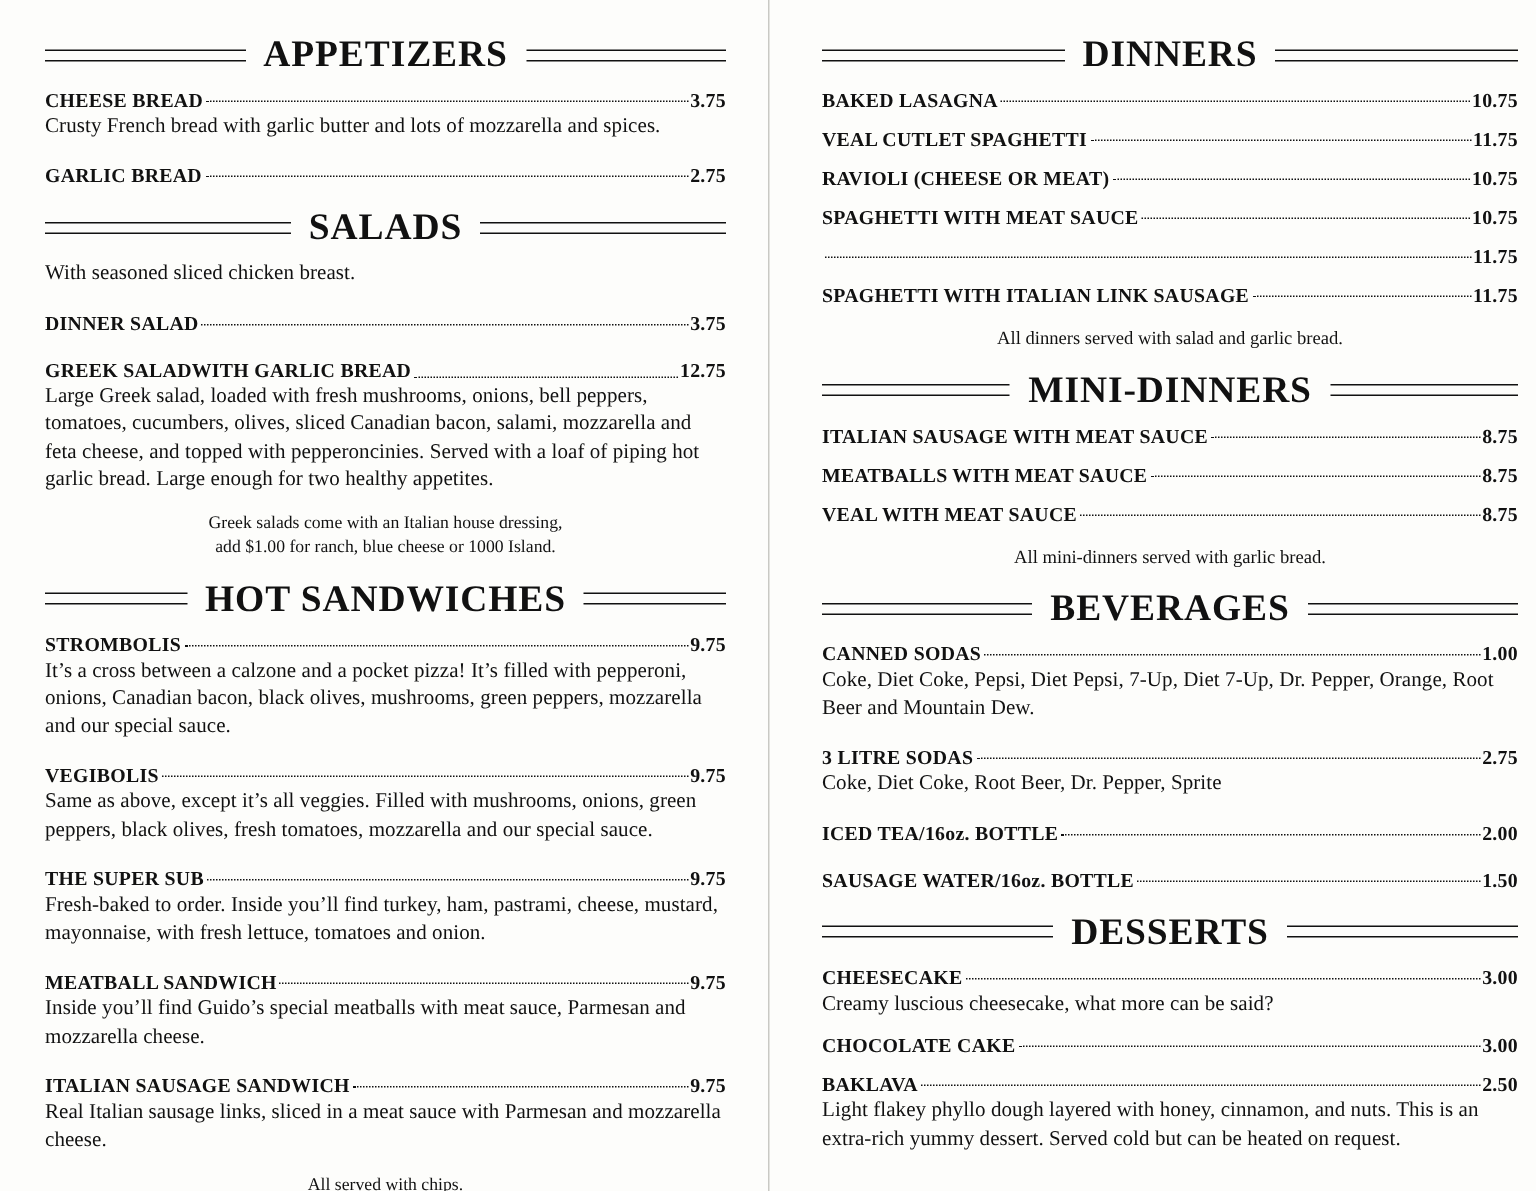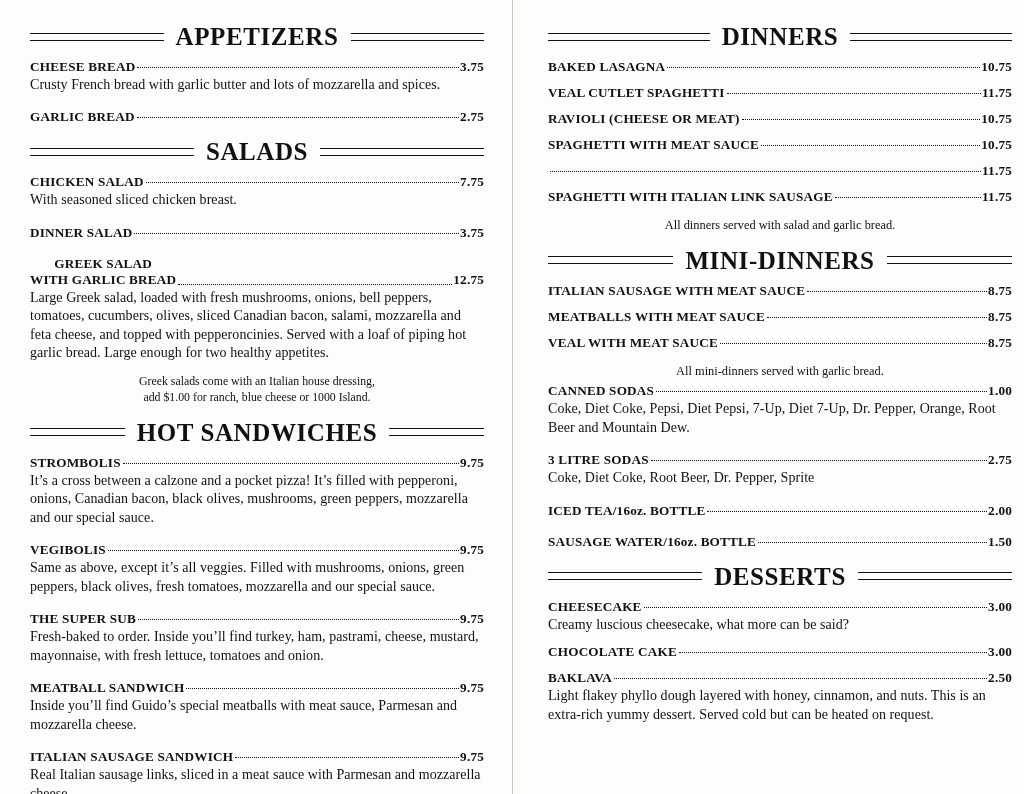--- a/index.html
+++ b/index.html
@@ -111,23 +111,22 @@
   .note-left {
     text-align: center;
     font-size: 11.8px;
     line-height: 1.4;
     margin: 10px 0 0 0;
     padding: 0 40px;
   }
   .twoline-item .item-line { align-items: flex-end; }
   .name-stack {
     display: flex;
-    flex-direction: column;
+    flex-direction: row;
     white-space: nowrap;
-    text-align: center;
   }
 </style>
 </head>
 <body>
 
 <div class="page">
   <div class="divider"></div>
 
   <div class="col left">
 
@@ -156,25 +155,20 @@
       </div>
     </div>
 
     <div class="sec-head">
       <span class="rule"></span>
       <span class="title">SALADS</span>
       <span class="rule"></span>
     </div>
 
     <div class="item">
-      <div class="item-line">
-        <span class="item-name">CHICKEN SALAD</span>
-        <span class="dots"></span>
-        <span class="price">7.75</span>
-      </div>
       <div class="desc">With seasoned sliced chicken breast.</div>
     </div>
 
     <div class="gap-m"></div>
 
     <div class="item">
       <div class="item-line">
         <span class="item-name">DINNER SALAD</span>
         <span class="dots"></span>
         <span class="price">3.75</span>
@@ -342,20 +336,25 @@
     <div class="item">
       <div class="item-line">
         <span class="item-name">VEAL WITH MEAT SAUCE</span>
         <span class="dots"></span>
         <span class="price">8.75</span>
       </div>
     </div>
 
     <div class="note">All mini-dinners served with garlic bread.</div>
 
+    <div class="sec-head">
+      <span class="rule"></span>
+      <span class="title">BEVERAGES</span>
+      <span class="rule"></span>
+    </div>
 
     <div class="item">
       <div class="item-line">
         <span class="item-name">CANNED SODAS</span>
         <span class="dots"></span>
         <span class="price">1.00</span>
       </div>
       <div class="desc">Coke, Diet Coke, Pepsi, Diet Pepsi, 7-Up, Diet 7-Up, Dr. Pepper, Orange, Root Beer and Mountain Dew.</div>
     </div>
 

